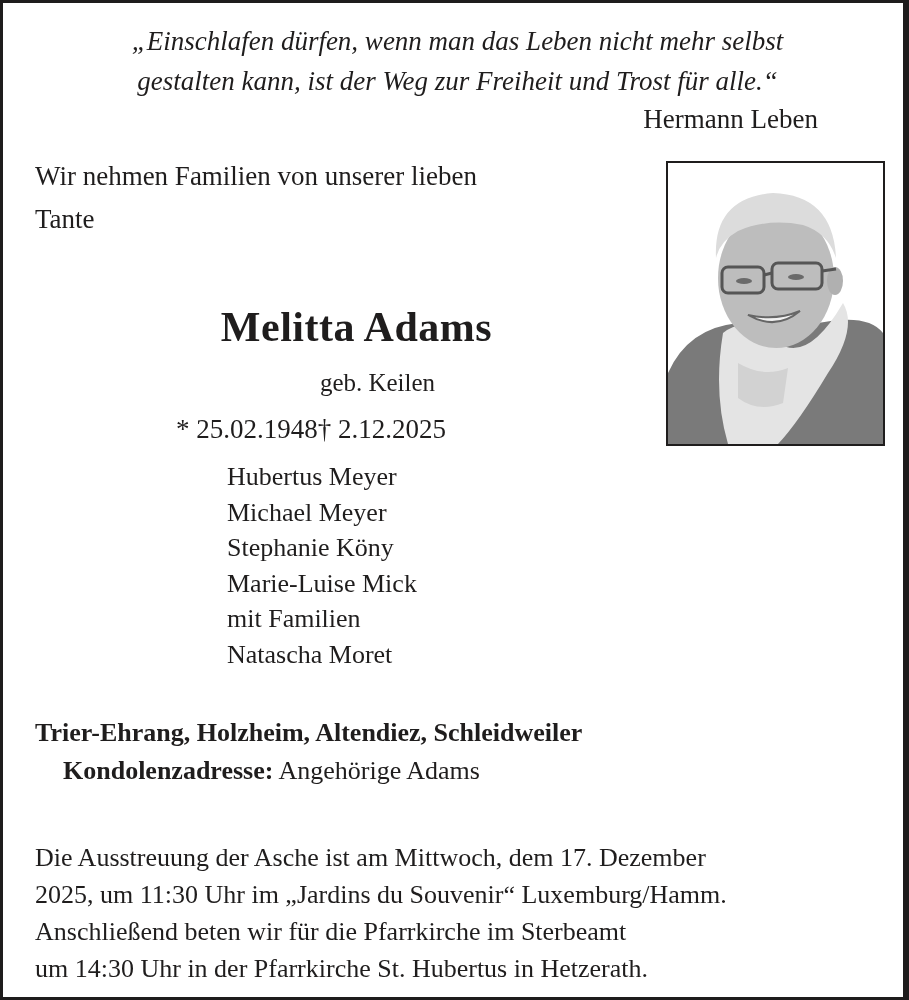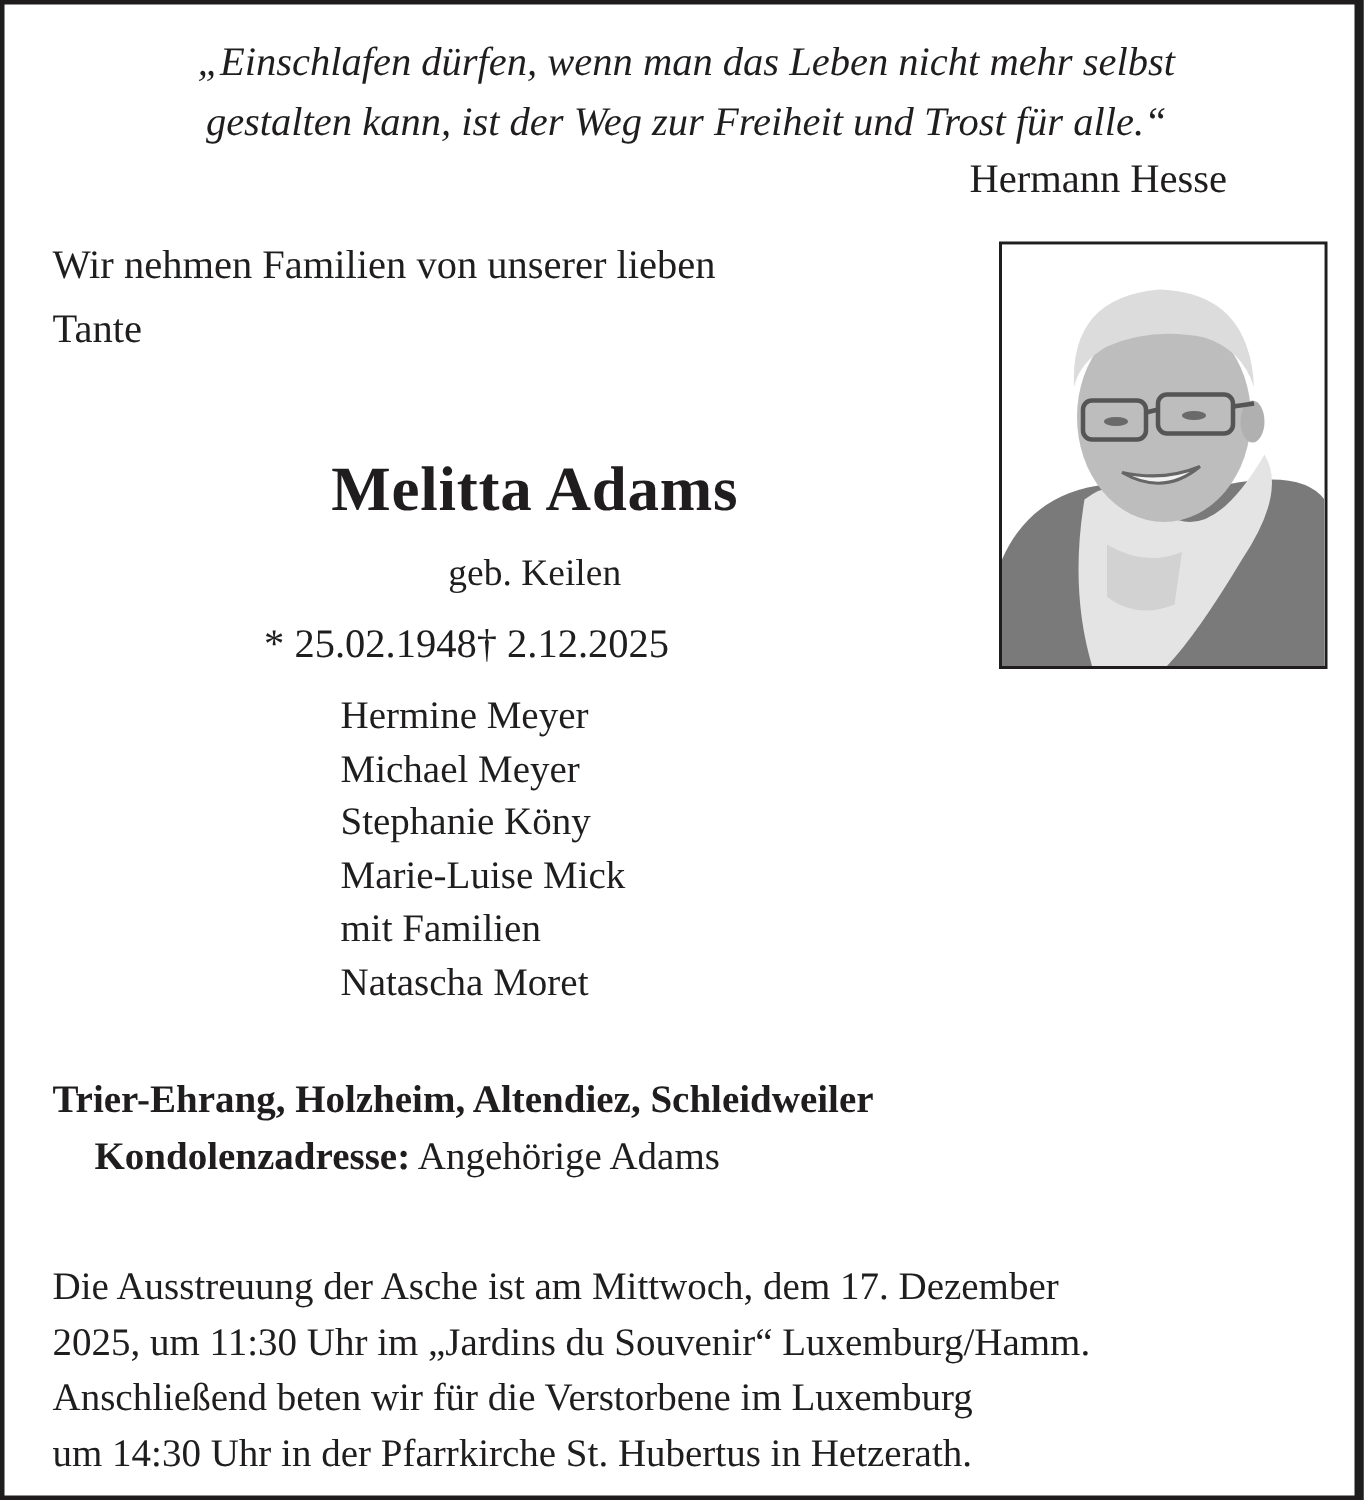--- a/index.html
+++ b/index.html
@@ -64,20 +64,21 @@
       text-align: center;
       top: 300px;
       letter-spacing: 0.5px;
     }
     .maiden {
       font-size: 25px;
       left: 0;
       width: 707px;
       text-align: center;
       top: 366px;
+      padding-left: 21px;
     }
     .dates {
       font-size: 27px;
       left: 173px;
       top: 411px;
     }
     .dates span.death { }
     .mourners {
       left: 224px;
       top: 456px;
@@ -103,21 +104,21 @@
       line-height: 37px;
     }
   </style>
 </head>
 <body>
 
 <div class="card">
 
   <div class="abs quote-line" style="top:18px;">„Einschlafen dürfen, wenn man das Leben nicht mehr selbst</div>
   <div class="abs quote-line" style="top:58px;">gestalten kann, ist der Weg zur Freiheit und Trost für alle.“</div>
-  <div class="abs quote-author">Hermann Hesse</div>
+  <div class="abs quote-author">Hermann Leben</div>
 
   <div class="abs intro">
     <div>Wir nehmen Familien von unserer lieben</div>
     <div>Tante</div>
   </div>
 
   <div class="photo-frame">
     <svg width="215" height="281" viewBox="0 0 215 281">
       <rect width="215" height="281" fill="#ffffff"></rect>
 
@@ -144,34 +145,34 @@
     </svg>
   </div>
 
   <div class="abs name">Melitta Adams</div>
   <div class="abs maiden">geb. Keilen</div>
   <div class="abs dates">
     <span>* 25.02.1948</span><span class="death">† 2.12.2025</span>
   </div>
 
   <div class="abs mourners">
-    <div>Hermine Meyer</div>
+    <div>Hubertus Meyer</div>
     <div>Michael Meyer</div>
     <div>Stephanie Köny</div>
     <div>Marie-Luise Mick</div>
     <div>mit Familien</div>
     <div>Natascha Moret</div>
   </div>
 
   <div class="abs places">Trier-Ehrang, Holzheim, Altendiez, Schleidweiler</div>
 
   <div class="abs address-line" style="top:753px;">
     <b>Kondolenzadresse:</b><span> Angehörige Adams</span>
   </div>
 
   <div class="abs service">
     <div>Die Ausstreuung der Asche ist am Mittwoch, dem 17. Dezember</div>
     <div>2025, um 11:30 Uhr im „Jardins du Souvenir“ Luxemburg/Hamm.</div>
-    <div>Anschließend beten wir für die Verstorbene im Luxemburg</div>
+    <div>Anschließend beten wir für die Pfarrkirche im Sterbeamt</div>
     <div>um 14:30 Uhr in der Pfarrkirche St. Hubertus in Hetzerath.</div>
   </div>
 
 </div>
 
 </body></html>

